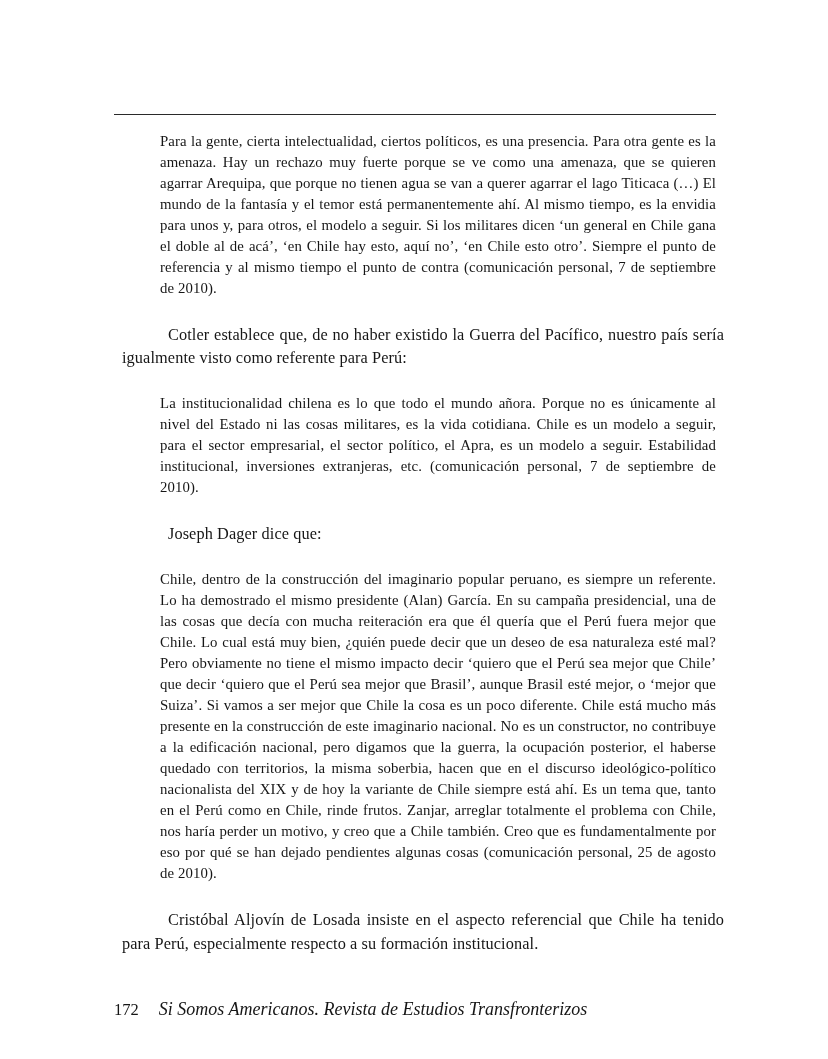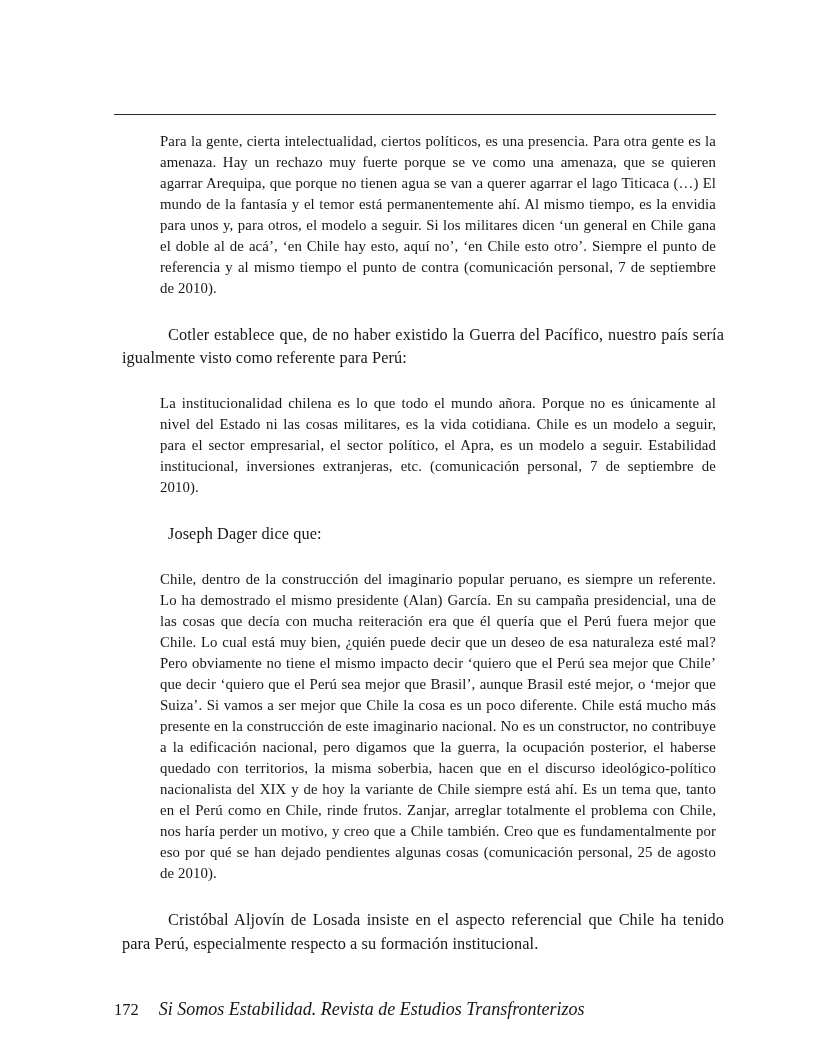--- a/index.html
+++ b/index.html
@@ -75,15 +75,15 @@
     <p class="quote">Para la gente, cierta intelectualidad, ciertos políticos, es una presencia. Para otra gente es la amenaza. Hay un rechazo muy fuerte porque se ve como una amenaza, que se quieren agarrar Arequipa, que porque no tienen agua se van a querer agarrar el lago Titicaca (…) El mundo de la fantasía y el temor está permanentemente ahí. Al mismo tiempo, es la envidia para unos y, para otros, el modelo a seguir. Si los militares dicen ‘un general en Chile gana el doble al de acá’, ‘en Chile hay esto, aquí no’, ‘en Chile esto otro’. Siempre el punto de referencia y al mismo tiempo el punto de contra (comunicación personal, 7 de septiembre de 2010).</p>
     <p class="para">Cotler establece que, de no haber existido la Guerra del Pacífico, nuestro país sería igualmente visto como referente para Perú:</p>
     <p class="quote">La institucionalidad chilena es lo que todo el mundo añora. Porque no es únicamente al nivel del Estado ni las cosas militares, es la vida cotidiana. Chile es un modelo a seguir, para el sector empresarial, el sector político, el Apra, es un modelo a seguir. Estabilidad institucional, inversiones extranjeras, etc. (comunicación personal, 7 de septiembre de 2010).</p>
     <p class="para">Joseph Dager dice que:</p>
     <p class="quote">Chile, dentro de la construcción del imaginario popular peruano, es siempre un referente. Lo ha demostrado el mismo presidente (Alan) García. En su campaña presidencial, una de las cosas que decía con mucha reiteración era que él quería que el Perú fuera mejor que Chile. Lo cual está muy bien, ¿quién puede decir que un deseo de esa naturaleza esté mal? Pero obviamente no tiene el mismo impacto decir ‘quiero que el Perú sea mejor que Chile’ que decir ‘quiero que el Perú sea mejor que Brasil’, aunque Brasil esté mejor, o ‘mejor que Suiza’. Si vamos a ser mejor que Chile la cosa es un poco diferente. Chile está mucho más presente en la construcción de este imaginario nacional. No es un constructor, no contribuye a la edificación nacional, pero digamos que la guerra, la ocupación posterior, el haberse quedado con territorios, la misma soberbia, hacen que en el discurso ideológico-político nacionalista del XIX y de hoy la variante de Chile siempre está ahí. Es un tema que, tanto en el Perú como en Chile, rinde frutos. Zanjar, arreglar totalmente el problema con Chile, nos haría perder un motivo, y creo que a Chile también. Creo que es fundamentalmente por eso por qué se han dejado pendientes algunas cosas (comunicación personal, 25 de agosto de 2010).</p>
     <p class="para">Cristóbal Aljovín de Losada insiste en el aspecto referencial que Chile ha tenido para Perú, especialmente respecto a su formación institucional.</p>
   </main>
 
   <footer class="footer">
     <span class="pagenum">172</span>
-    <span class="journal">Si Somos Estabilidad. Revista de Estudios Transfronterizos</span>
+    <span class="journal">Si Somos Americanos. Revista de Estudios Transfronterizos</span>
   </footer>
 </div>
 
 </body></html>

